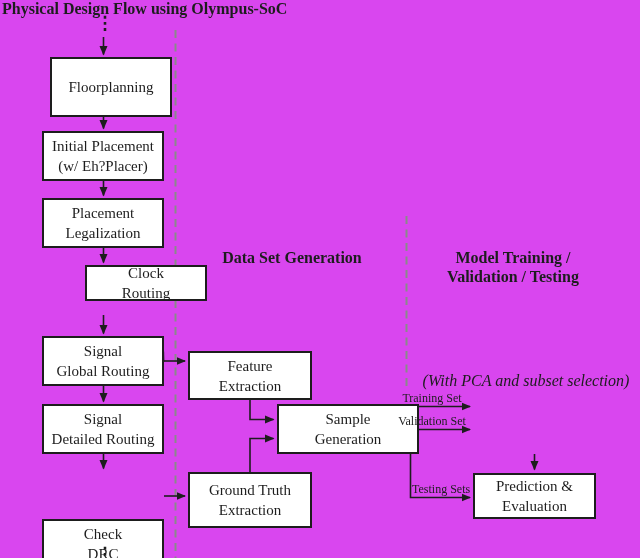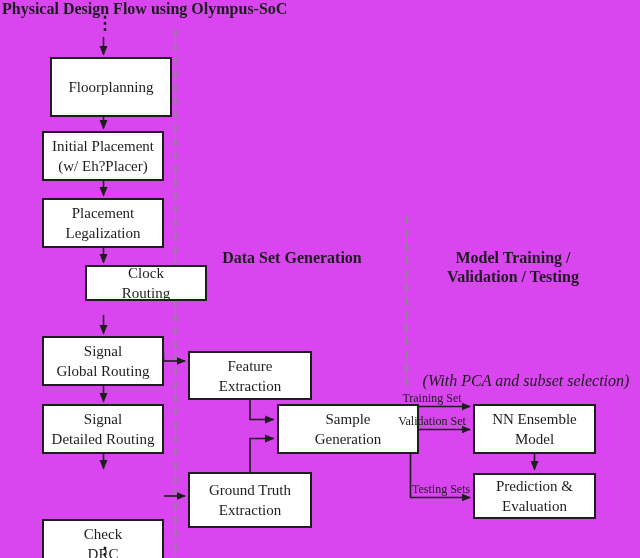--- a/index.html
+++ b/index.html
@@ -118,24 +118,20 @@
   </div>
   <div class="node" style="left:188px;top:472px;width:124px;height:56px;">
     <span>Ground Truth
 Extraction</span>
   </div>
 
   <div class="heading" style="left:403px;top:248px;width:220px;">Model Training /
 Validation / Testing</div>
   <div class="note" style="left:408px;top:372px;width:236px;">(With PCA and subset selection)</div>
 
-  <div class="node" style="left:473px;top:404px;width:123px;height:50px;">
-    <span>NN Ensemble
-Model</span>
-  </div>
   <div class="node" style="left:473px;top:473px;width:123px;height:46px;">
     <span>Prediction &amp;
 Evaluation</span>
   </div>
 
   <div class="edge-label" style="left:399px;top:392px;width:66px;">Training Set</div>
   <div class="edge-label" style="left:397px;top:415px;width:70px;">Validation Set</div>
   <div class="edge-label" style="left:412px;top:483px;width:58px;">Testing Sets</div>
 
 </div>

